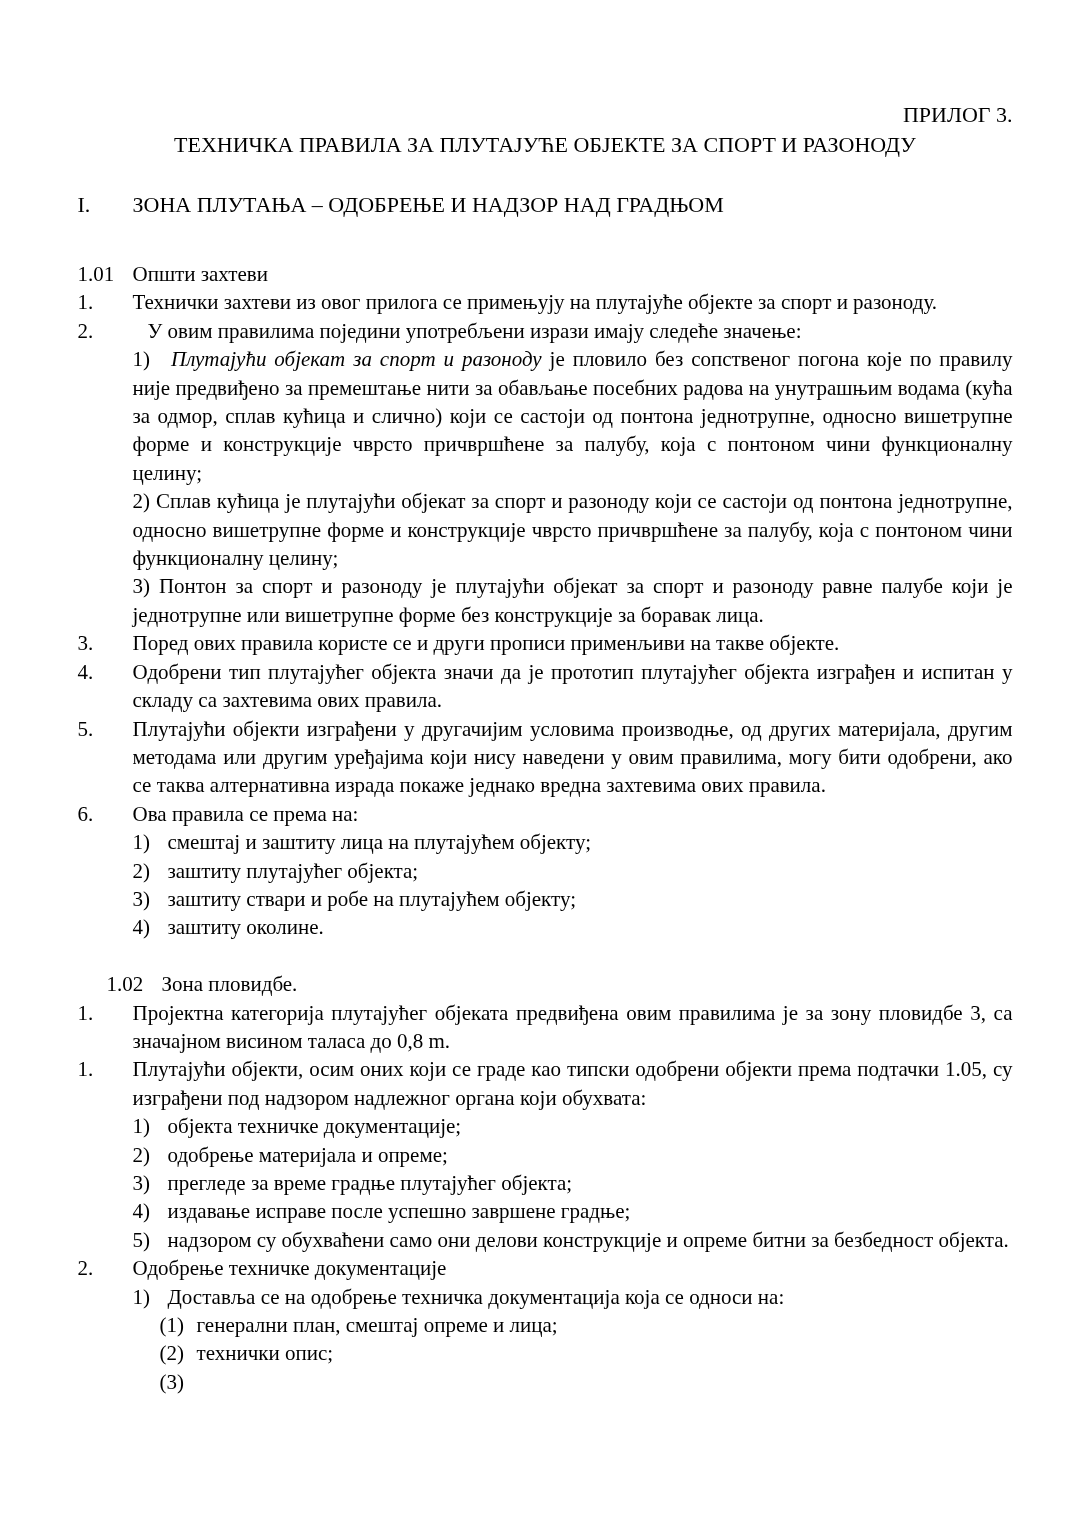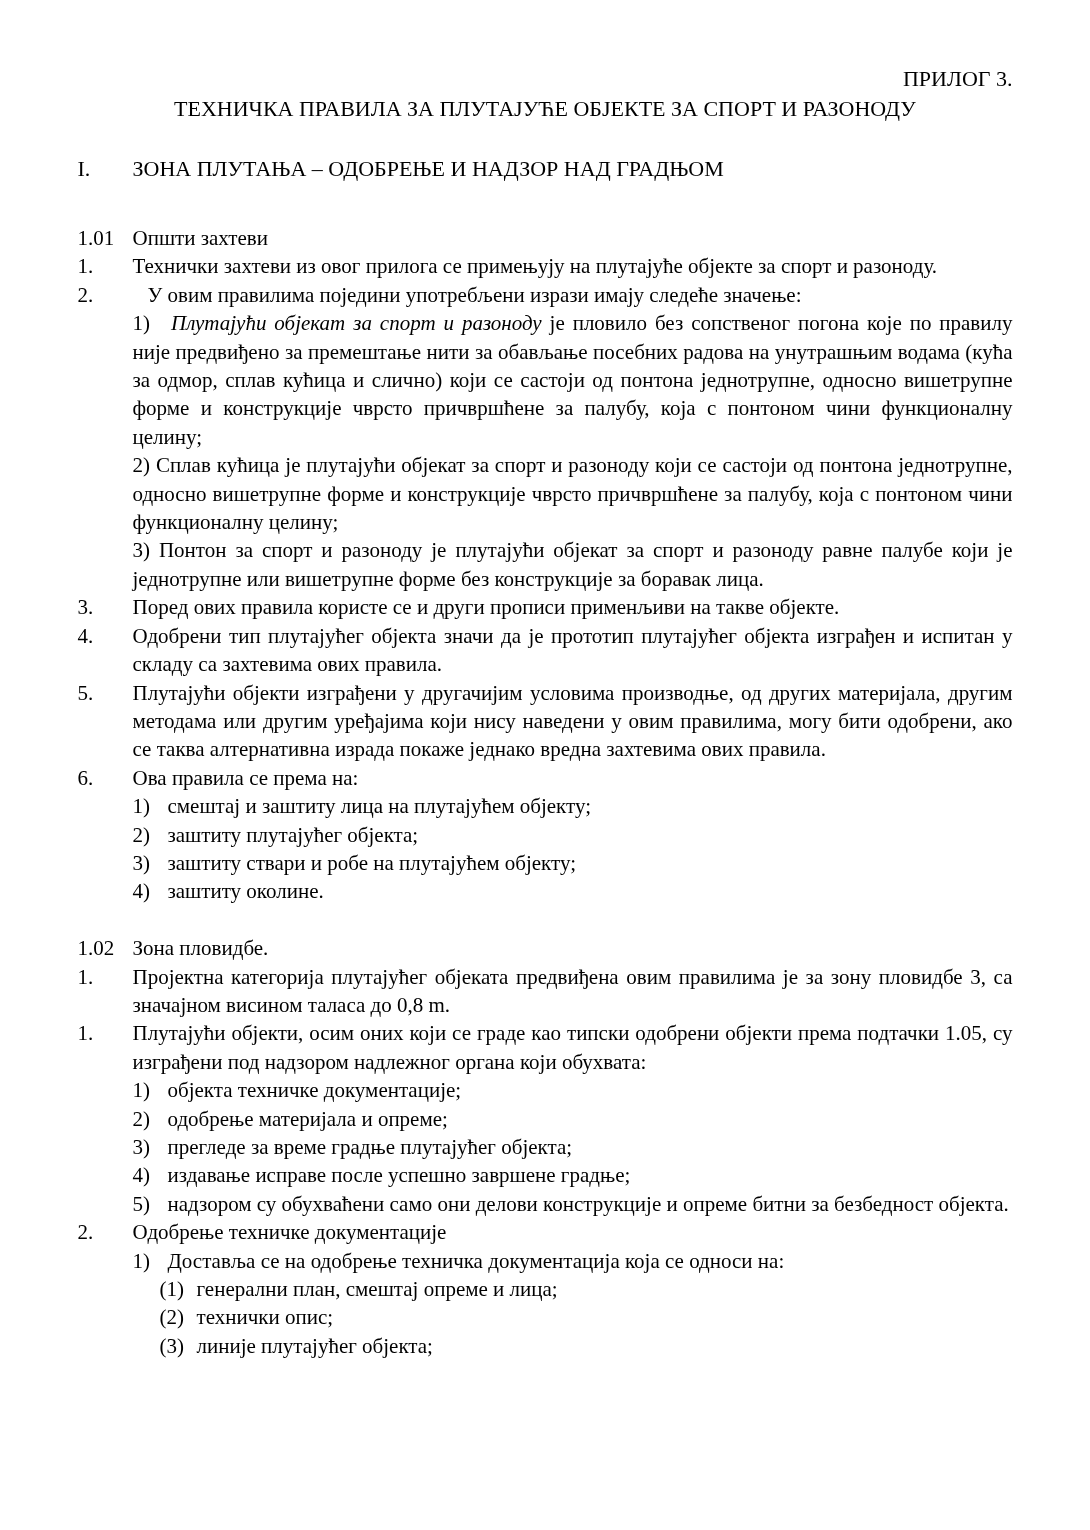--- a/index.html
+++ b/index.html
@@ -12,21 +12,21 @@
     height: 1530px;
     overflow: hidden;
     color: #000000;
     font-family: "Liberation Serif", "DejaVu Serif", serif;
     font-size: 21px;
     line-height: 28.4px;
   }
   .page {
     width: 935px;
     margin: 0 auto;
-    padding-top: 64px;
+    padding-top: 100px;
   }
   .annex {
     font-size: 22px;
     line-height: 30px;
     text-align: right;
   }
   .doc-title {
     font-size: 22px;
     line-height: 30px;
     text-align: center;
@@ -45,21 +45,21 @@
   .p .ct { flex: 1 1 auto; text-align: justify; }
   .lv1 { padding-left: 55px; }
   .lv1 .mk { flex: 0 0 35px; }
   .lv2 { padding-left: 82px; }
   .lv2 .mk { flex: 0 0 37px; }
   .def {
     display: block;
     margin-left: 55px;
     text-align: justify;
   }
-  .gap1 { margin-top: 28.4px; }
+  .gap1 { margin-top: 28.4px; margin-left: 29px; }
   .fi .ct { text-indent: 15px; }
   .it { font-style: italic; }
 </style>
 </head>
 <body>
 
 <div class="page">
   <div class="annex">ПРИЛОГ 3.</div>
   <div class="doc-title">ТЕХНИЧКА ПРАВИЛА ЗА ПЛУТАЈУЋЕ ОБЈЕКТЕ ЗА СПОРТ И РАЗОНОДУ</div>
   <div class="sec-heading">
@@ -157,16 +157,15 @@
       <div class="p lv2">
         <span class="mk">(1)</span>
         <span class="ct"><span>генерални план, смештај опреме и лица;</span></span>
       </div>
       <div class="p lv2">
         <span class="mk">(2)</span>
         <span class="ct"><span>технички опис;</span></span>
       </div>
       <div class="p lv2">
         <span class="mk">(3)</span>
-        <span class="ct"><span>линије плутајућег објекта;</span></span>
       </div>
     </div>
 </div>
 
 </body></html>

